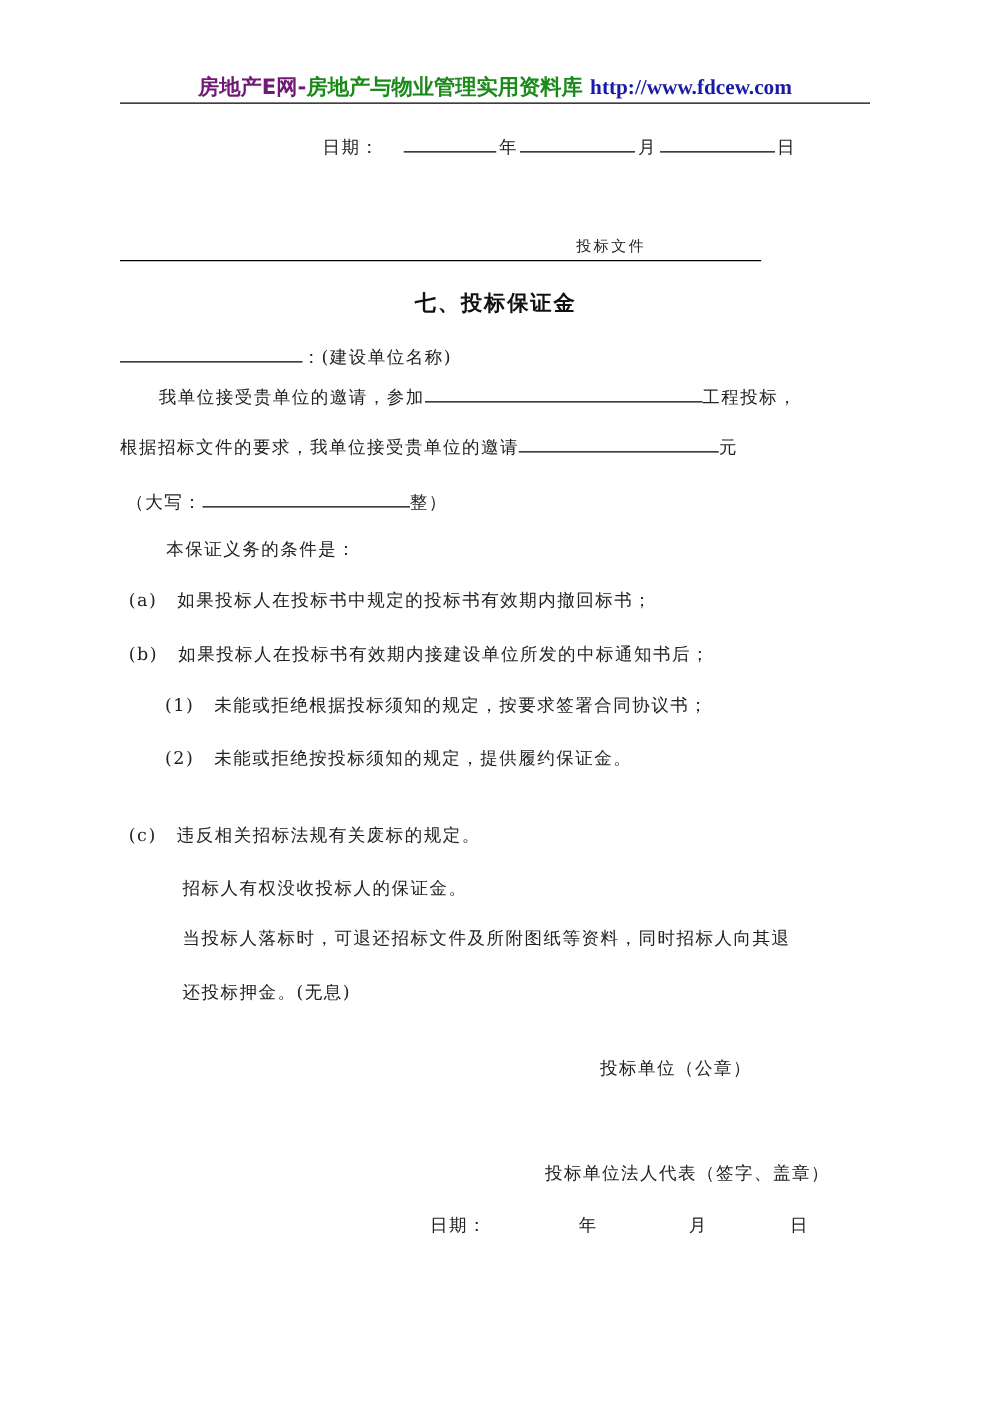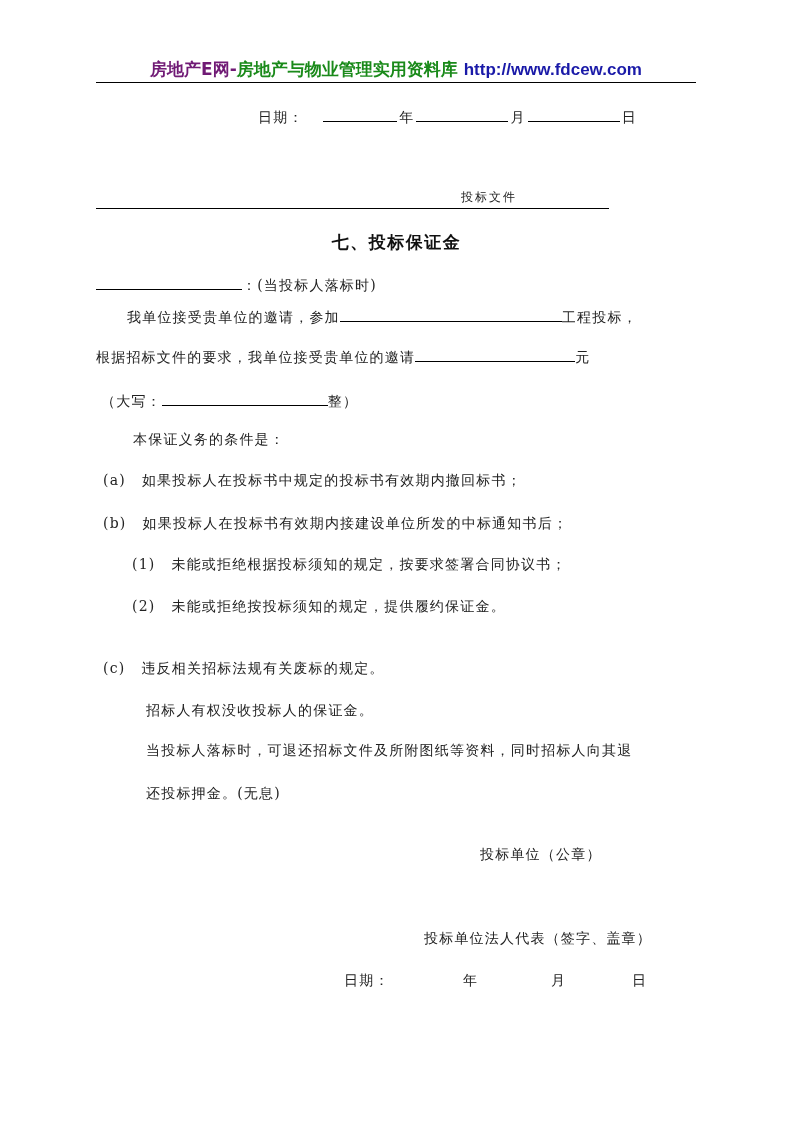--- a/index.html
+++ b/index.html
@@ -5,21 +5,21 @@
     html, body { margin: 0; padding: 0; background: #ffffff; }
     body { width: 793px; height: 1122px; position: relative; overflow: hidden;
            font-family: "DejaVu Serif", "Liberation Serif", serif; color: #222; }
     .abs { position: absolute; white-space: nowrap; }
     .txt { font-size: 14px; letter-spacing: 1.2px; color: #222; }
     .uline { display: inline-block; border-bottom: 1px solid #000; height: 14px; vertical-align: baseline; }
 
     .header { left: 96px; top: 58px; width: 600px; text-align: center; font-size: 17px; font-weight: bold; }
     .header .red { color: #701a75; font-family: "DejaVu Sans", sans-serif; }
     .header .green { color: #1a8a1a; font-family: "DejaVu Sans", sans-serif; }
-    .header .blue { color: #1a1aa8; font-family: Liberation Sans, sans-serif; font-weight: bold; font-size: 17px; }
+    .header .blue { color: #1a1aa8; font-family: Liberation Serif, serif; font-weight: bold; font-size: 17px; }
     .header-rule { left: 96px; top: 82px; width: 600px; height: 0; border-top: 1px solid #000; }
 
     .date-top { left: 258px; top: 107px; }
     .date-top .uline { margin: 0 2px; }
 
     .biddoc-rule { left: 96px; top: 208px; width: 513px; border-top: 1px solid #000; }
     .biddoc-label { left: 461px; top: 189px; font-size: 12px; letter-spacing: 2px; color: #222; }
 
     .section-title { left: 0; width: 793px; top: 231px; text-align: center; font-size: 17px; font-weight: bold; letter-spacing: 1.5px; color: #111; }
 
@@ -31,21 +31,21 @@
     .line6 { left: 103px; top: 472px; }
     .line7 { left: 103px; top: 515px; }
     .line8 { left: 132px; top: 556px; }
     .line9 { left: 132px; top: 598px; }
     .line10 { left: 103px; top: 660px; }
     .line11 { left: 146px; top: 702px; }
     .line12 { left: 146px; top: 742px; }
     .line13 { left: 146px; top: 785px; }
 
     .sig1 { left: 480px; top: 846px; }
-    .sig2 { left: 424px; top: 930px; }
+    .sig2 { left: 436px; top: 930px; }
     .sig-date { left: 344px; top: 972px; }
     .sig-date span { position: absolute; }
 
     .lbl { display: inline-block; margin-right: 16px; }
   </style>
 </head>
 <body>
 
 <div class="abs header">
   <span class="red">房地产E网</span><span class="red">-</span><span class="green">房地产与物业管理实用资料库</span>
@@ -57,21 +57,21 @@
   <span>日期：</span>
   <span class="uline" style="width:74px; margin-left:14px;"></span><span>年</span><span class="uline" style="width:92px;"></span><span>月</span><span class="uline" style="width:92px;"></span><span>日</span>
 </div>
 
 <div class="abs biddoc-label">投标文件</div>
 <div class="abs biddoc-rule"></div>
 
 <div class="abs section-title">七、投标保证金</div>
 
 <div class="abs txt line1">
-  <span class="uline" style="width:146px;"></span><span>：(当投标人落标时)</span>
+  <span class="uline" style="width:146px;"></span><span>：(建设单位名称)</span>
 </div>
 
 <div class="abs txt line2">
   <span>我单位接受贵单位的邀请，参加</span><span class="uline" style="width:222px;"></span><span>工程投标，</span>
 </div>
 
 <div class="abs txt line3">
   <span>根据招标文件的要求，我单位接受贵单位的邀请</span><span class="uline" style="width:160px;"></span><span>元</span>
 </div>
 

